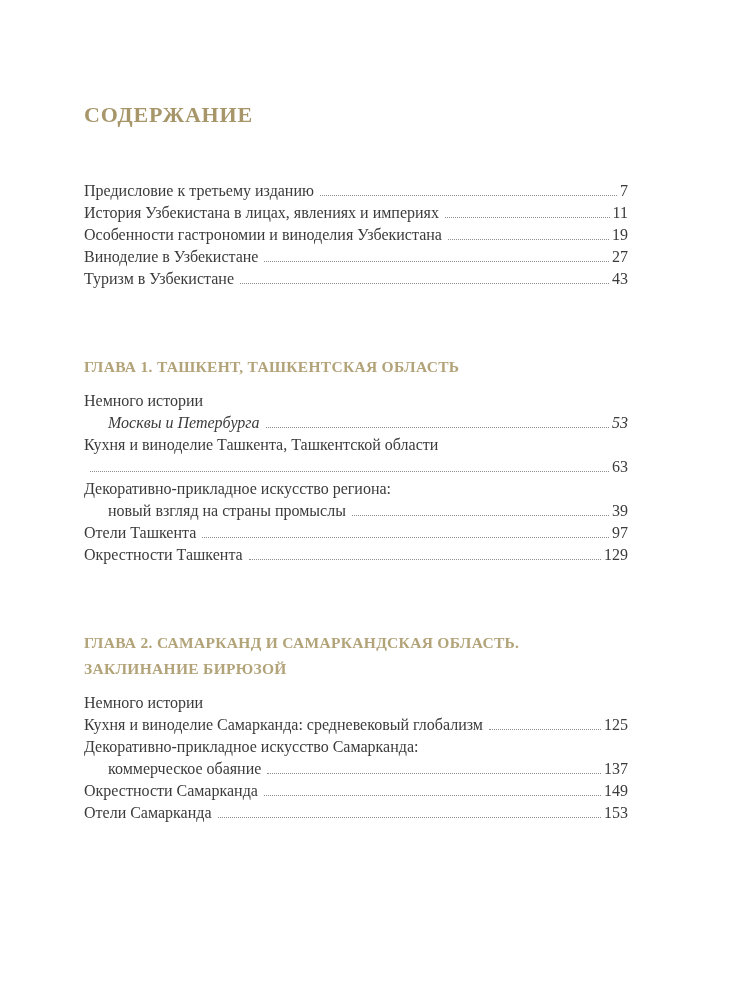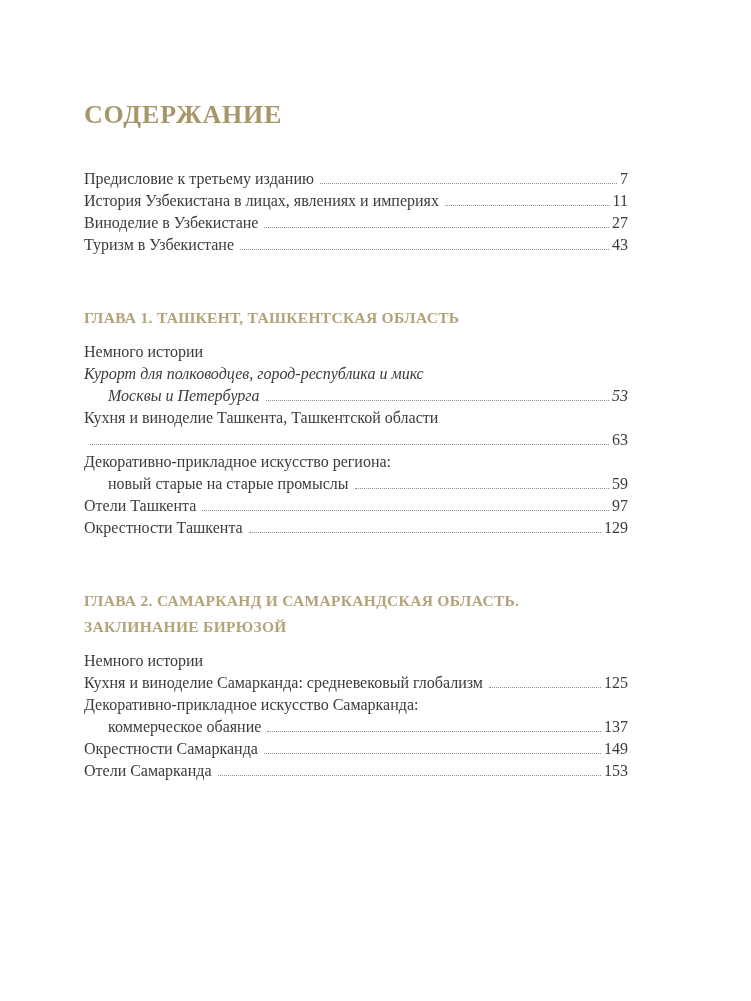--- a/index.html
+++ b/index.html
@@ -12,28 +12,28 @@
     width: 751px; height: 1001px;
     background: #ffffff;
     color: #3b3b3b;
     overflow: hidden;
   }
   .content {
     padding: 0 123px 0 84px;
   }
   .toc-title {
     padding-top: 100px;
-    font-size: 26px;
+    font-size: 22px;
     line-height: 30px;
     font-weight: bold;
     letter-spacing: 0.8px;
     color: #a6966a;
   }
-  .toc-section.intro { margin-top: 38px; }
-  .toc-section.chapter { margin-top: 49px; }
+  .toc-section.intro { margin-top: 50px; }
+  .toc-section.chapter { margin-top: 64px; }
   .chapter-heading {
     color: #b2a379;
     font-size: 15.5px;
     font-weight: bold;
     line-height: 26px;
     letter-spacing: 0.3px;
     margin-bottom: 10px;
   }
   .heading-line { display: block; }
   .toc-entry { font-size: 16px; }
@@ -70,20 +70,27 @@
           </div>
           <div class="toc-entry">
             <div class="toc-line">
               <span class="toc-text">История Узбекистана в лицах, явлениях и империях</span>
               <span class="leader"></span>
               <span class="toc-page">11</span>
             </div>
           </div>
           <div class="toc-entry">
             <div class="toc-line">
+              <span class="toc-text">Особенности гастрономии и виноделия Узбекистана</span>
+              <span class="leader"></span>
+              <span class="toc-page">19</span>
+            </div>
+          </div>
+          <div class="toc-entry">
+            <div class="toc-line">
               <span class="toc-text">Виноделие в Узбекистане</span>
               <span class="leader"></span>
               <span class="toc-page">27</span>
             </div>
           </div>
           <div class="toc-entry">
             <div class="toc-line">
               <span class="toc-text">Туризм в Узбекистане</span>
               <span class="leader"></span>
               <span class="toc-page">43</span>
@@ -93,46 +100,43 @@
         <section class="toc-section chapter">
           <h2 class="chapter-heading">
             <span class="heading-line">ГЛАВА 1. ТАШКЕНТ, ТАШКЕНТСКАЯ ОБЛАСТЬ</span>
           </h2>
           <div class="toc-entry">
             <div class="toc-line">
               <span class="toc-text">Немного истории</span>
             </div>
           </div>
           <div class="toc-entry italic">
-            <div class="toc-line">
-              <span class="toc-text">Курорт для полководцев, город-республика и микс</span>
-            </div>
             <div class="toc-line indent">
               <span class="toc-text">Москвы и Петербурга</span>
               <span class="leader"></span>
               <span class="toc-page">53</span>
             </div>
           </div>
           <div class="toc-entry">
             <div class="toc-line">
               <span class="toc-text">Кухня и виноделие Ташкента, Ташкентской области</span>
             </div>
             <div class="toc-line indent">
               <span class="leader"></span>
               <span class="toc-page">63</span>
             </div>
           </div>
           <div class="toc-entry">
             <div class="toc-line">
               <span class="toc-text">Декоративно-прикладное искусство региона:</span>
             </div>
             <div class="toc-line indent">
-              <span class="toc-text">новый старые на старые промыслы</span>
+              <span class="toc-text">новый взгляд на страны промыслы</span>
               <span class="leader"></span>
-              <span class="toc-page">59</span>
+              <span class="toc-page">39</span>
             </div>
           </div>
           <div class="toc-entry">
             <div class="toc-line">
               <span class="toc-text">Отели Ташкента</span>
               <span class="leader"></span>
               <span class="toc-page">97</span>
             </div>
           </div>
           <div class="toc-entry">

